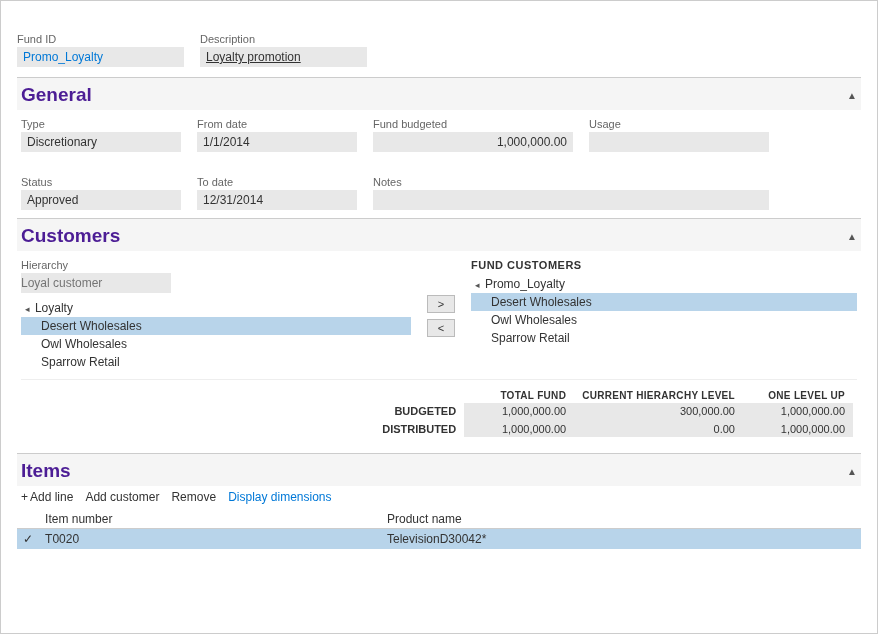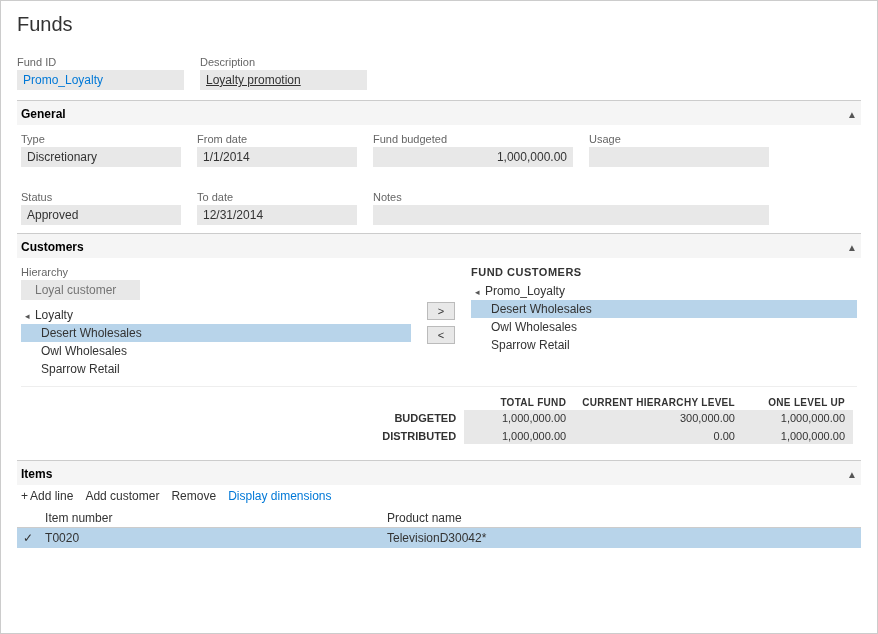--- a/index.html
+++ b/index.html
@@ -56,23 +56,23 @@
       margin-bottom: 0;
     }
     .section-header {
       display: flex;
       justify-content: space-between;
       align-items: center;
       padding: 6px 4px 4px 4px;
       background: #f5f5f5;
     }
     .section-title {
-      font-size: 12px;
+      font-size: 19px;
       font-weight: 600;
-      color: #000000;
+      color: #4c1d95;
     }
     .chevron {
       font-size: 10px;
       color: #555;
       cursor: pointer;
     }
     .section-body {
       padding: 8px 4px;
     }
 
@@ -215,42 +215,41 @@
       background: #b8d4ea;
     }
     .check-mark {
       color: #333;
       font-size: 12px;
     }
 
     .hierarchy-input {
       background: #e8e8e8;
       border: none;
-      padding: 3px 14px;
+      padding: 3px 0;
       font-size: 12px;
       color: #999;
-      width: 119px;
+      width: 150px;
       margin-bottom: 6px;
       display: block;
     }
     .tree-arrow {
       font-size: 9px;
       color: #555;
       margin-right: 2px;
     }
     .items-wrapper {
       position: relative;
     }
   </style>
 </head>
 <body>
 
 <div class="page-container">
 
-  <div class="page-title">Funds</div>
 
   <div class="fund-header">
     <div class="field-group">
       <span class="field-label">Fund ID</span>
       <input class="field-input blue" readonly="" value="Promo_Loyalty" style="">
     </div>
     <div class="field-group">
       <span class="field-label">Description</span>
       <input class="field-input wide" readonly="" value="Loyalty promotion" style="">
     </div>

